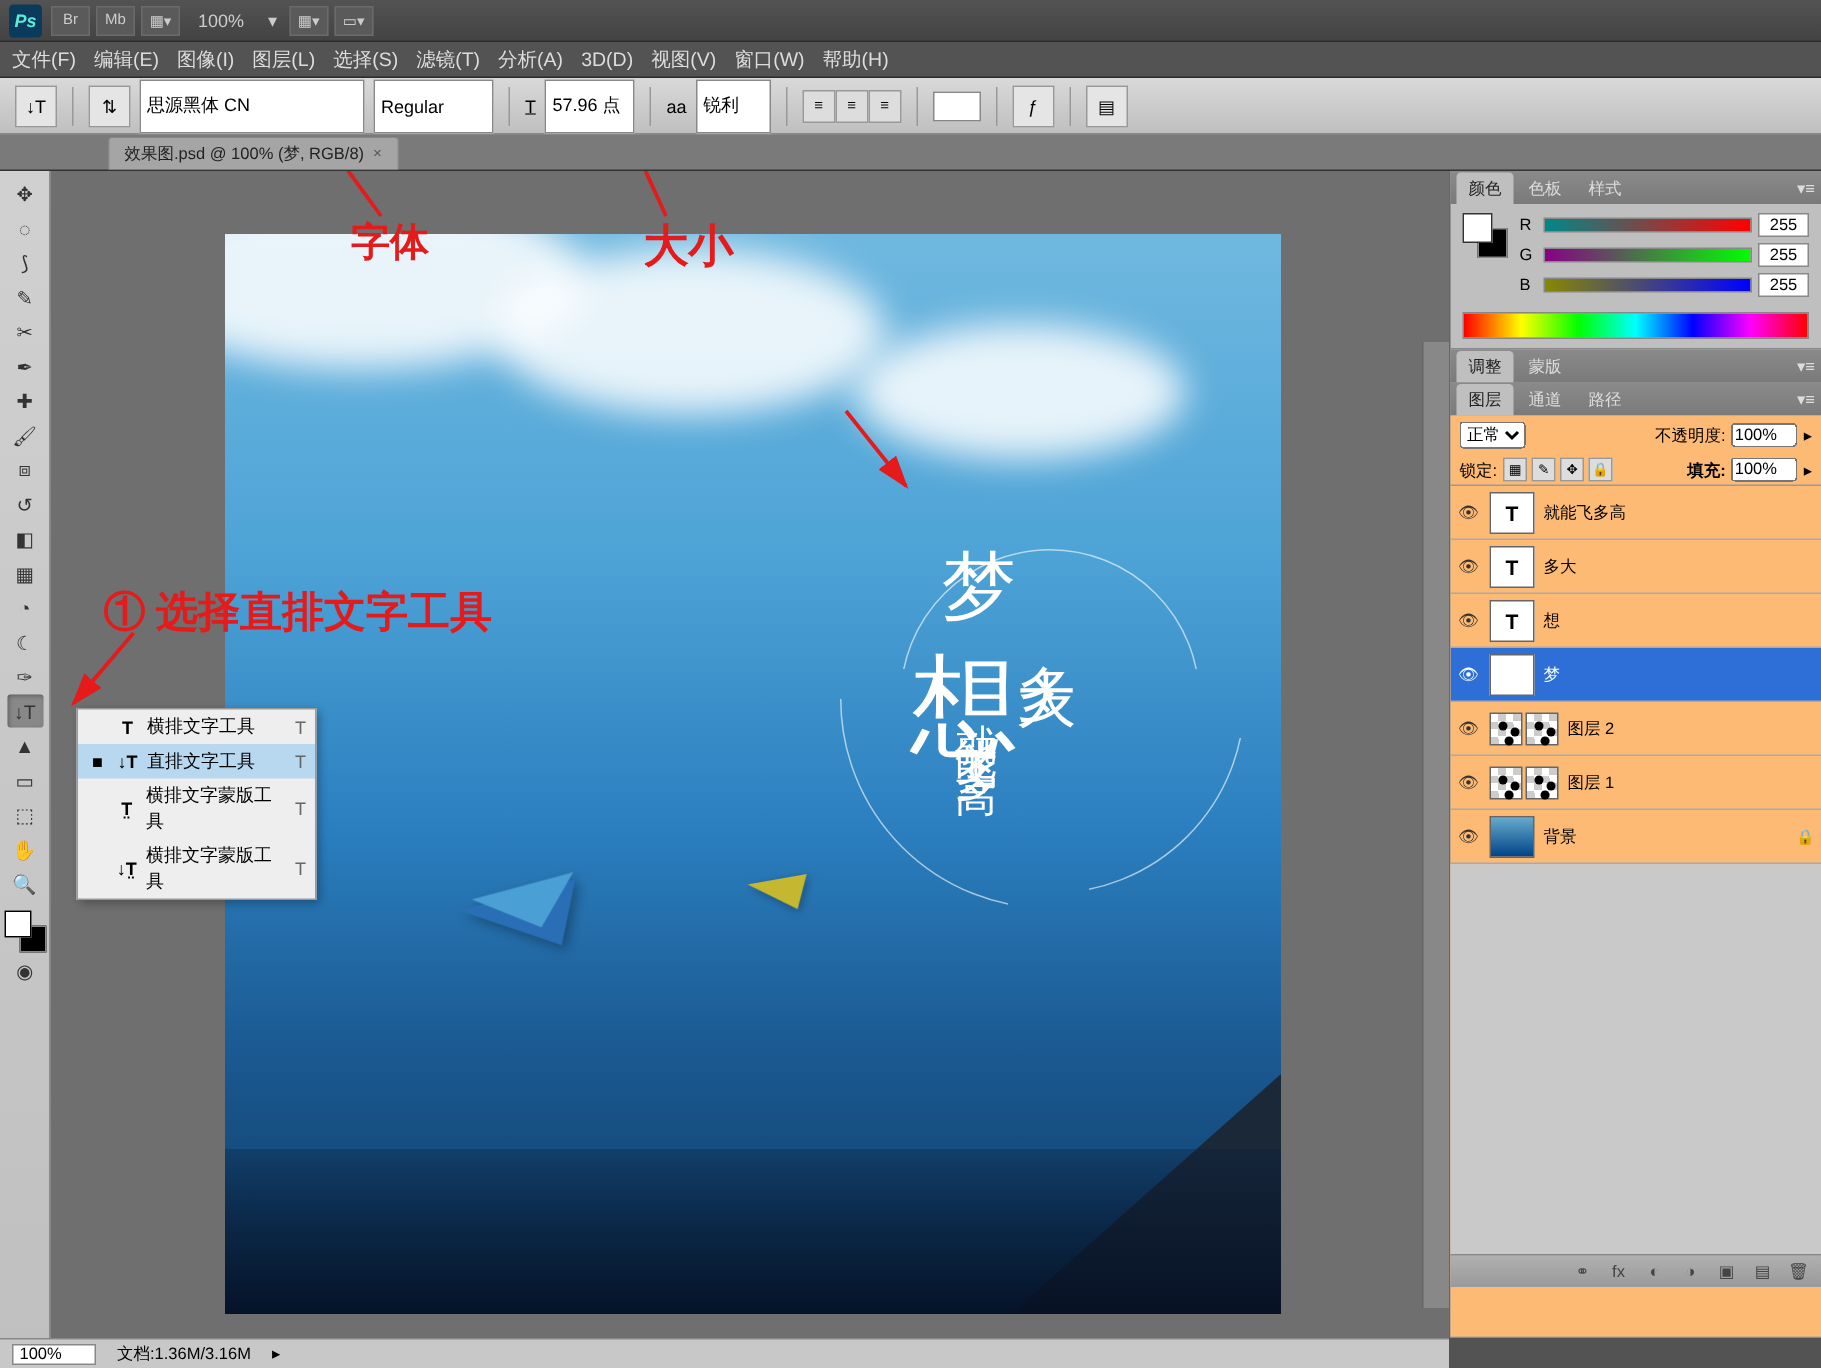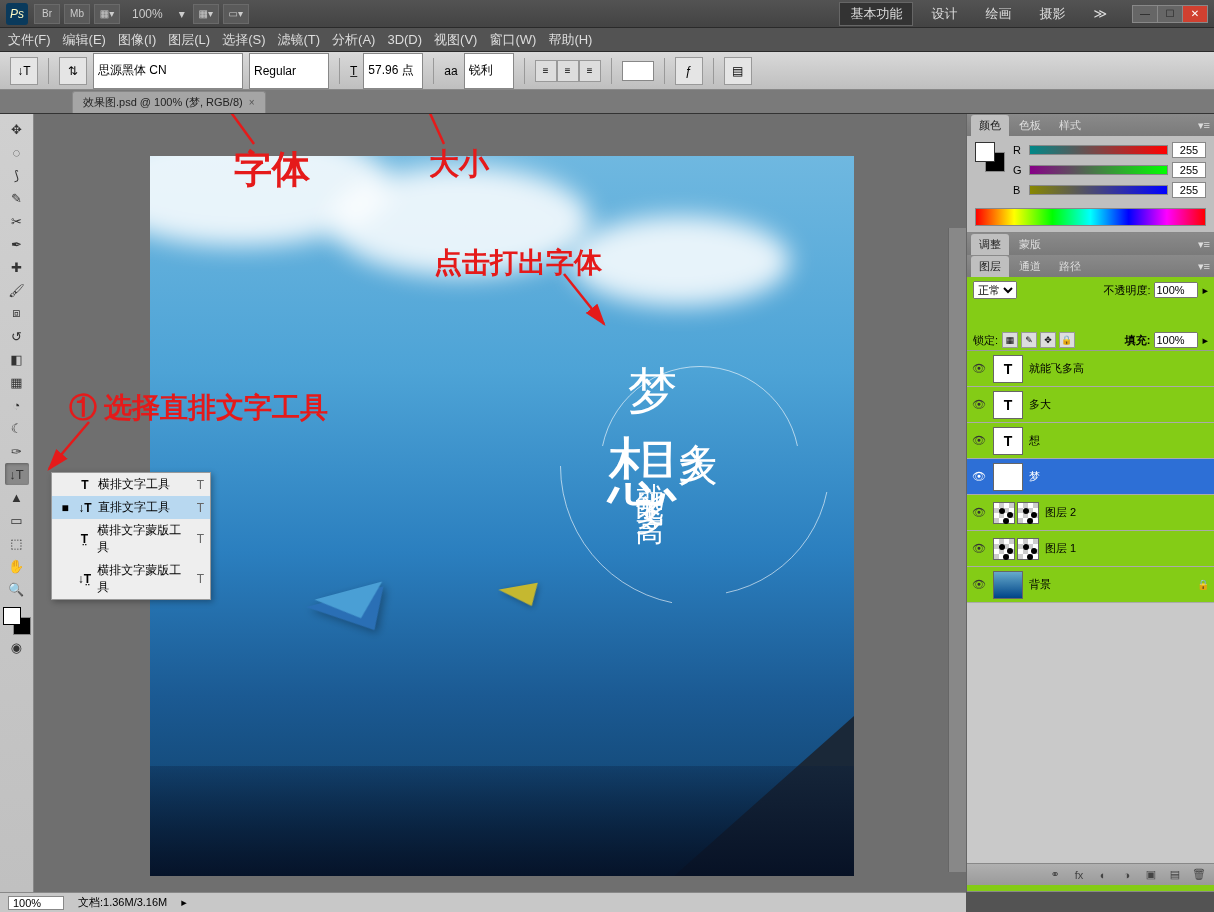--- a/index.html
+++ b/index.html
@@ -1,20 +1,20 @@
 <!DOCTYPE html>
 <html><head>
 <meta charset="utf-8">
 <style>
 * { margin: 0; padding: 0; box-sizing: border-box; font-family: "Microsoft YaHei", SimSun, sans-serif; }
 body { background: #535353; overflow: hidden; width: 1214px; height: 912px; position: relative; }
 
 
 .app-bar { height: 28px; background: linear-gradient(#535353,#434343); display: flex; align-items: center; padding: 0 6px; border-bottom: 1px solid #2a2a2a; }
-.ps-logo { width: 22px; height: 22px; background: #0a3a5c; border-radius: 3px; color: #fef9c3; font-weight: normal; font-size: 12px; display: flex; align-items: center; justify-content: center; margin-right: 6px; font-style: italic; }
+.ps-logo { width: 22px; height: 22px; background: #0a3a5c; border-radius: 3px; color: #5eead4; font-weight: bold; font-size: 12px; display: flex; align-items: center; justify-content: center; margin-right: 6px; font-style: italic; }
 .app-bar .tb-btn { width: 26px; height: 20px; background: #5a5a5a; border: 1px solid #6a6a6a; margin-right: 4px; display: flex; align-items: center; justify-content: center; font-size: 10px; color: #ccc; }
 .zoom-text { color: #ccc; font-size: 12px; margin: 0 8px; }
 .app-bar-right { margin-left: auto; display: flex; align-items: center; gap: 8px; }
 .ws-btn { padding: 2px 10px; color: #ddd; font-size: 13px; }
 .ws-btn.active { background: #333; border: 1px solid #666; }
 .win-ctrls { display: flex; gap: 0; margin-left: 8px; }
 .win-ctrls span { width: 26px; height: 18px; background: #666; border: 1px solid #888; margin-left: -1px; display: flex; align-items: center; justify-content: center; font-size: 10px; color: #222; }
 .win-ctrls .close { background: #d04030; color: #fff; }
 
 
@@ -65,21 +65,21 @@
 .arcs .a2 { width: 260px; height: 260px; top: 10px; left: 10px; clip-path: polygon(60% 60%, 100% 60%, 100% 100%, 60% 100%); }
 .arcs .a3 { width: 280px; height: 280px; top: 0; left: 0; clip-path: polygon(0 50%, 40% 50%, 40% 100%, 0 100%); }
 .vtext { position: absolute; color: #fff; writing-mode: vertical-rl; text-orientation: upright; font-family: SimSun, serif; }
 .vt-meng { left: 470px; top: 170px; font-size: 50px; }
 .vt-xiang { left: 445px; top: 220px; font-size: 72px; }
 .vt-duoda { left: 520px; top: 255px; font-size: 40px; letter-spacing: 4px; }
 .vt-jiuneng { left: 480px; top: 305px; font-size: 28px; letter-spacing: 8px; }
 
 
 .anno { position: absolute; color: #e51a1a; font-family: KaiTi, SimSun; font-weight: bold; }
-.anno.l1 { left: 200px; top: 30px; font-size: 38px; }
+.anno.l1 { left: 200px; top: 30px; font-size: 26px; }
 .anno.l2 { left: 395px; top: 30px; font-size: 30px; }
 .anno.l3 { left: 400px; top: 130px; font-size: 28px; }
 .anno.l4 { left: 35px; top: 275px; font-size: 28px; }
 
 
 .tool-flyout { position: absolute; left: 17px; top: 358px; background: #eee; border: 1px solid #999; box-shadow: 2px 2px 6px rgba(0,0,0,0.3); font-size: 12px; width: 160px; }
 .tool-flyout .fl-row { display: flex; align-items: center; padding: 3px 6px; gap: 6px; }
 .tool-flyout .fl-row.sel { background: #b8d8f0; }
 .tool-flyout .fl-row .key { margin-left: auto; color: #666; }
 .tool-flyout .ico { width: 14px; text-align: center; font-weight: bold; }
@@ -100,26 +100,26 @@
 .rgb-row .lab { width: 12px; }
 .rgb-row .slider { flex: 1; height: 10px; border: 1px solid #888; }
 .rgb-row .slider.r { background: linear-gradient(90deg, #088, #f00); }
 .rgb-row .slider.g { background: linear-gradient(90deg, #808, #0f0); }
 .rgb-row .slider.b { background: linear-gradient(90deg, #880, #00f); }
 .rgb-row .val { width: 34px; height: 16px; background: #fff; border: 1px solid #888; text-align: center; font-size: 11px; }
 .spectrum { height: 18px; margin: 4px 8px 6px; background: linear-gradient(90deg, red, yellow, lime, cyan, blue, magenta, red); border: 1px solid #888; }
 
 .adjust-panel { height: 22px; }
 
-.layers-body { background: #84cc16; font-size: 11px; }
+.layers-body { background: #fdba74; font-size: 11px; }
 .layer-top-row { display: flex; align-items: center; padding: 4px 6px; gap: 4px; }
 .layer-top-row select { font-size: 11px; height: 18px; }
 .layer-top-row .lbl { margin-left: auto; }
 .layer-top-row input { width: 44px; height: 16px; font-size: 11px; }
-.layer-lock-row { display: flex; align-items: center; padding: 2px 6px; gap: 4px; border-bottom: 1px solid #999; margin-top: 27px; }
+.layer-lock-row { display: flex; align-items: center; padding: 2px 6px; gap: 4px; border-bottom: 1px solid #999; }
 .layer-lock-row .icos { display: flex; gap: 3px; }
 .layer-lock-row .icos span { width: 16px; height: 16px; border: 1px solid #999; background: #ddd; font-size: 9px; display: flex; align-items: center; justify-content: center; }
 .layer-lock-row .fill-lbl { margin-left: auto; font-weight: bold; }
 .layer-lock-row input { width: 44px; height: 16px; font-size: 11px; }
 .layer-list { max-height: 280px; overflow: auto; }
 .layer-row { display: flex; align-items: center; height: 36px; border-bottom: 1px solid #aaa; padding: 0 4px; gap: 6px; }
 .layer-row.sel { background: #2d6fd6; color: #fff; }
 .layer-row .eye { width: 16px; text-align: center; color: #333; }
 .layer-row.sel .eye { color: #fff; }
 .layer-row .thumb { width: 30px; height: 28px; background: #fff; border: 1px solid #666; display: flex; align-items: center; justify-content: center; font-size: 14px; font-weight: bold; }
@@ -147,32 +147,20 @@
 
 <div class="app-bar">
   <div class="ps-logo">Ps</div>
   <div class="tb-btn">Br</div>
   <div class="tb-btn">Mb</div>
   <div class="tb-btn">▦▾</div>
   <span class="zoom-text">100%</span>
   <span class="zoom-text">▾</span>
   <div class="tb-btn">▦▾</div>
   <div class="tb-btn">▭▾</div>
-  <div class="app-bar-right">
-    <span class="ws-btn active">基本功能</span>
-    <span class="ws-btn">设计</span>
-    <span class="ws-btn">绘画</span>
-    <span class="ws-btn">摄影</span>
-    <span class="ws-btn">≫</span>
-    <div class="win-ctrls">
-      <span>—</span>
-      <span>☐</span>
-      <span class="close">✕</span>
-    </div>
-  </div>
 </div>
 
 <div class="menu-bar">
   <span>文件(F)</span>
   <span>编辑(E)</span>
   <span>图像(I)</span>
   <span>图层(L)</span>
   <span>选择(S)</span>
   <span>滤镜(T)</span>
   <span>分析(A)</span>
@@ -261,21 +249,20 @@
       <span class="vtext vt-duoda">多大</span>
       <span class="vtext vt-jiuneng">就能飞多高</span>
       <div class="plane-blue"></div>
       <div class="plane-yellow"></div>
       <div class="mountain"></div>
       <div class="city"></div>
     </div>
 
     <div class="anno l1">字体</div>
     <div class="anno l2">大小</div>
-    <div class="anno l3">点击打出字体</div>
     <div class="anno l4">① 选择直排文字工具</div>
     <svg class="arrow-svg" style="left:0;top:0;width:100%;height:100%">
       <defs>
           <marker id="ah" markerWidth="10" markerHeight="10" refX="8" refY="3" orient="auto">
             <path d="M0,0 L0,6 L9,3 z" fill="#e51a1a"></path>
           </marker>
         </defs>
       <line x1="220" y1="30" x2="180" y2="-25" stroke="#e51a1a" stroke-width="2.5" marker-end="url(#ah)"></line>
       <line x1="410" y1="30" x2="385" y2="-25" stroke="#e51a1a" stroke-width="2.5" marker-end="url(#ah)"></line>
       <line x1="530" y1="160" x2="570" y2="210" stroke="#e51a1a" stroke-width="2.5" marker-end="url(#ah)"></line>

